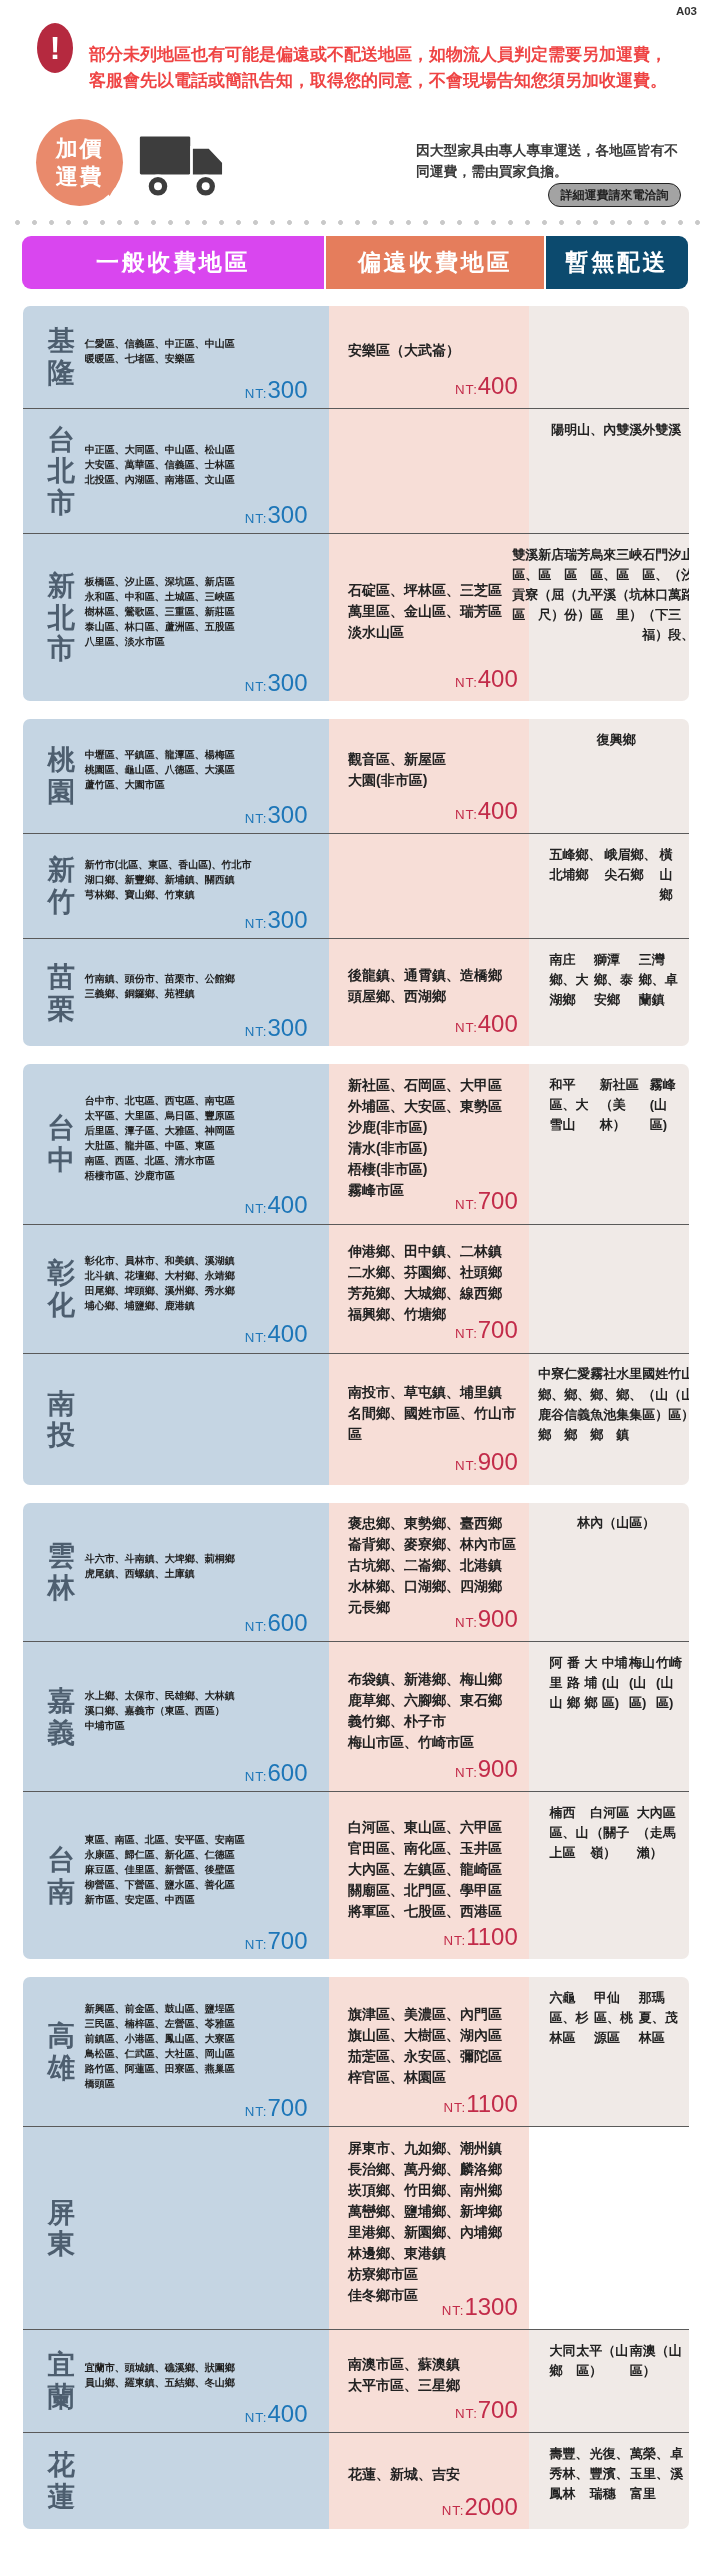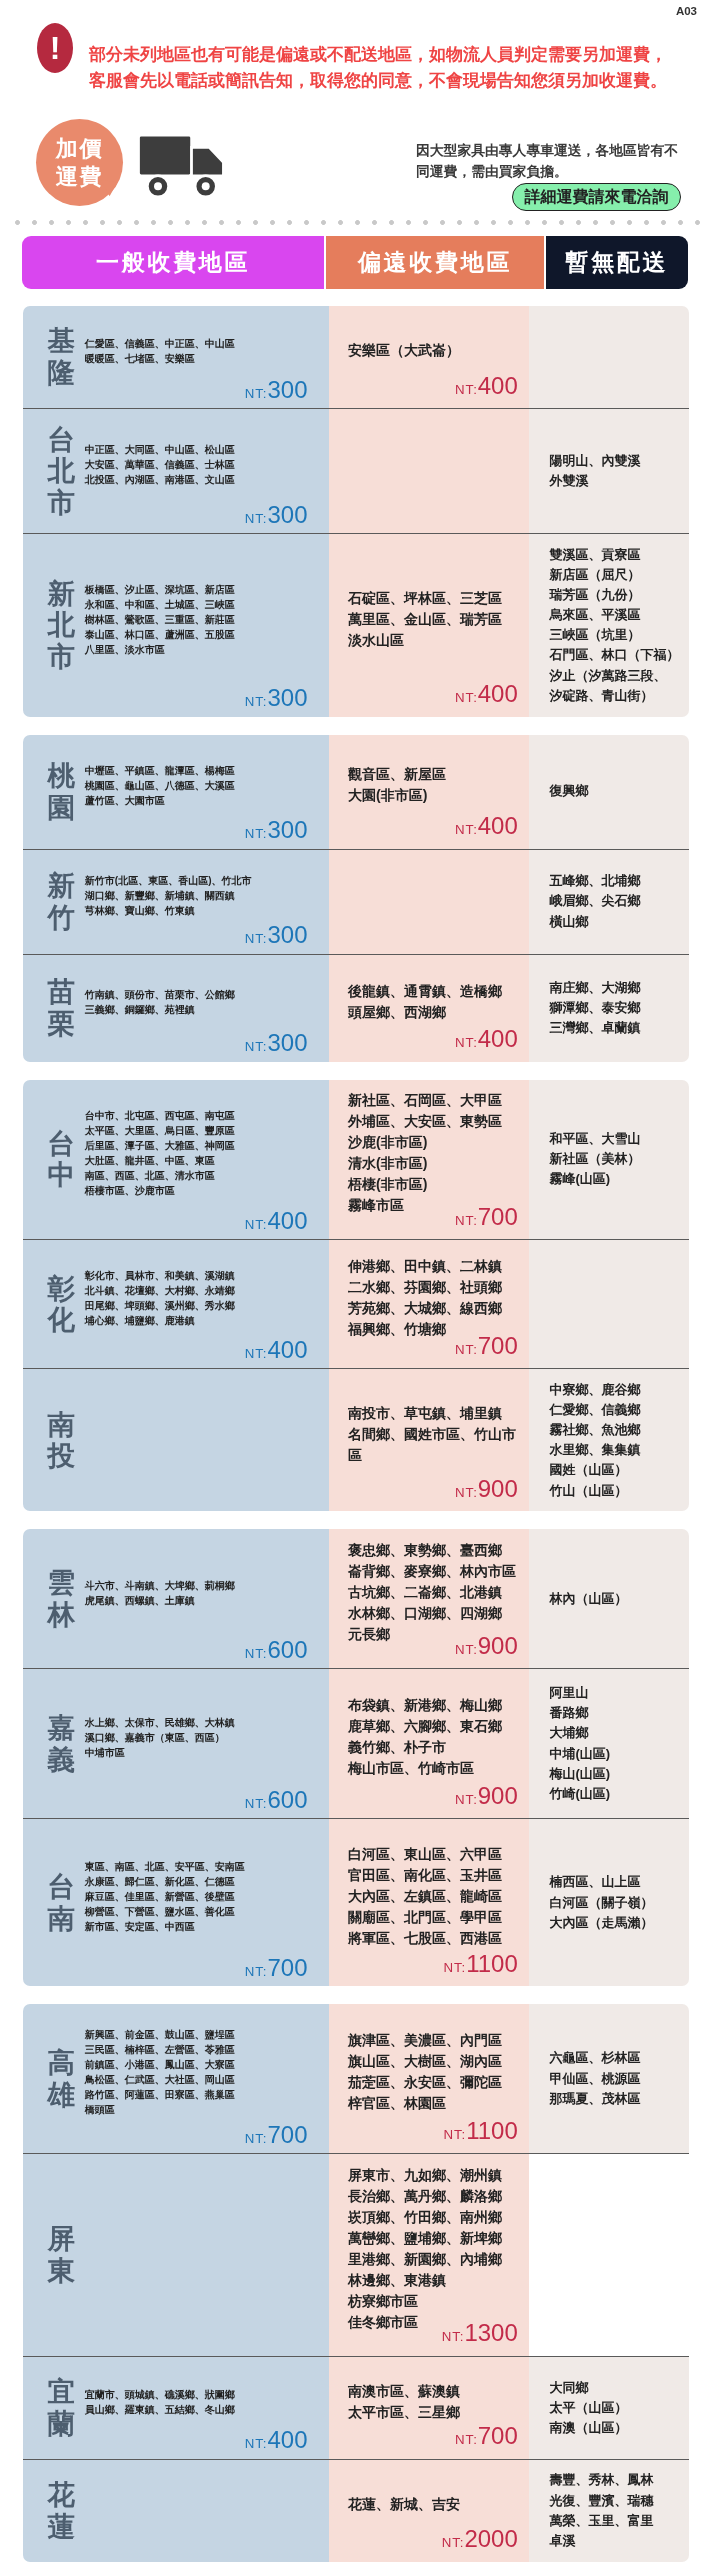--- a/index.html
+++ b/index.html
@@ -16,49 +16,49 @@
 
   .header-band{position:absolute;top:126px;left:36px;width:645px;height:89px;}
   .bubble{position:absolute;left:0;top:-7px;width:87px;height:87px;background:#e98a6c;border-radius:50%;
     color:#fff;display:flex;flex-direction:column;align-items:center;justify-content:center;
     font-size:22px;font-weight:bold;line-height:1.25;letter-spacing:1.8px;z-index:2;}
   .bubble:after{content:"";position:absolute;right:-3.6px;bottom:14px;width:0;height:0;
     border:9.8px solid transparent;border-left:14px solid #e98a6c;transform:rotate(-28deg);}
   .truck{position:absolute;left:99px;top:1.8px;}
   .big-title{position:absolute;left:206px;top:14px;font-size:41px;font-weight:bold;color:#ed7c5a;letter-spacing:2.7px;}
   .desc{position:absolute;left:380px;top:14px;width:266px;font-size:13.8px;font-weight:bold;color:#3a3a3a;line-height:1.55;}
-  .pill{position:absolute;right:0;top:57px;border:1.8px solid #222;border-radius:887px;background:#86efac;
-    padding:2.7px 11.5px;font-size:16px;font-weight:bold;color:#222;white-space:nowrap;}
+  .pill{position:absolute;right:0;top:57px;border:1.8px solid #222;border-radius:887px;background:#a3a3a3;
+    padding:2.7px 11.5px;font-size:12px;font-weight:bold;color:#222;white-space:nowrap;}
 
   .dots{position:absolute;top:219px;left:9px;width:693px;height:7px;
     background-image:radial-gradient(circle,#c9c9c9 2.1px,transparent 2.7px);
     background-size:17px 7px;background-repeat:repeat-x;}
 
   .col-header{position:absolute;top:236px;left:22px;width:666px;height:53px;display:flex;
     border-radius:9px;overflow:hidden;}
   .col-header .seg{display:flex;align-items:center;justify-content:center;color:#fff;
     font-size:23px;font-weight:bold;letter-spacing:2.7px;}
   .seg-general{width:306px;background:#d946ef;}
   .seg-remote{width:224px;background:#e57d5c;border-left:2.7px solid #fff;border-right:2.7px solid #fff;box-sizing:border-box;}
-  .seg-none{width:144px;background:#0f172a;}
+  .seg-none{width:144px;background:#0c4a6e;}
 
   
   .table-wrap{width:666px;margin:0 auto;display:flex;flex-direction:column;gap:18px;}
   .block{border-radius:7px;overflow:hidden;}
   .row{display:flex;}
   .row + .row{border-top:1.8px solid #5a5a5a;}
   .cell{position:relative;box-sizing:border-box;}
   .cell-general{width:306px;background:#c5d5e3;display:flex;}
   .region-label{width:57px;box-sizing:border-box;padding-left:25px;display:flex;flex-direction:column;
     justify-content:center;color:#4d5e6f;font-weight:bold;font-size:27.5px;line-height:1.15;}
   .g-content{flex:1;padding:10.7px 3.6px 23px 5.3px;display:flex;flex-direction:column;justify-content:center;
     font-size:10px;font-weight:bold;color:#222;line-height:1.5;}
   .cell-remote{width:200px;background:#f7ded7;padding:10.7px 5.3px 23px 19.5px;display:flex;flex-direction:column;
     justify-content:center;font-size:14px;font-weight:bold;color:#222;line-height:1.5;}
-  .cell-none{width:160px;background:#f0eae7;padding:10.7px 5.3px 10.7px 21px;display:flex;flex-direction:column;
+  .cell-none{width:160px;background:#f0eae7;padding:10.7px 5.3px 10.7px 21px;display:flex;
     justify-content:center;font-size:13px;font-weight:bold;color:#222;line-height:1.55;}
   .price{position:absolute;bottom:4.4px;font-weight:normal;white-space:nowrap;}
   .price .nt{font-size:13.3px;letter-spacing:0.9px;}
   .price .num{font-size:24px;}
   .price-general{right:21px;color:#1d76b8;}
   .price-remote{right:10.7px;color:#c22b49;}
 </style>
 </head>
 <body>
 

